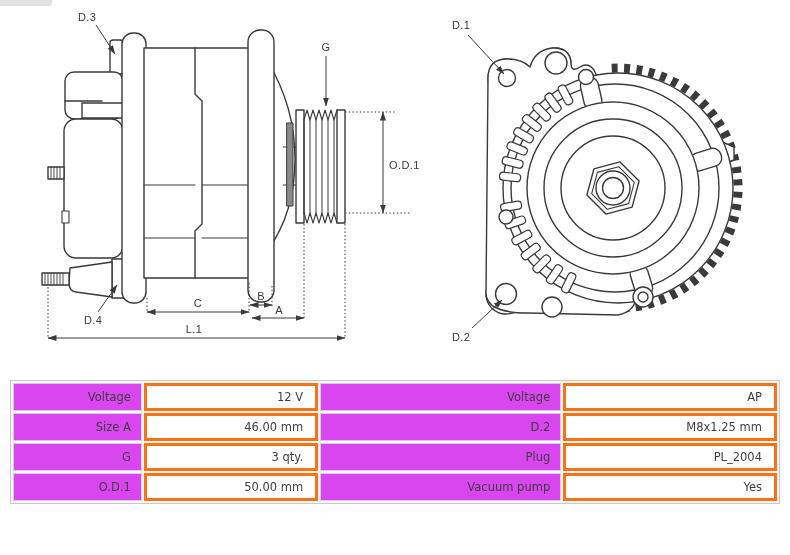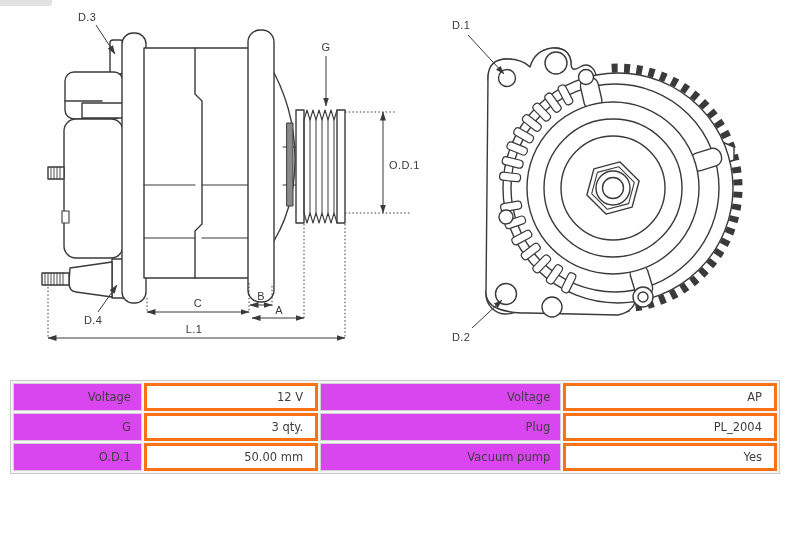--- a/index.html
+++ b/index.html
@@ -193,20 +193,26 @@
         <col style="width:28.2%">
     </colgroup>
     <tbody>
       <tr>
         <td class="lbl">Voltage</td>
         <td class="val">12 V</td>
         <td class="lbl">Voltage</td>
         <td class="val">AP</td>
       </tr>
       <tr>
+        <td class="lbl">Size A</td>
+        <td class="val">46.00 mm</td>
+        <td class="lbl">D.2</td>
+        <td class="val">M8x1.25 mm</td>
+      </tr>
+      <tr>
         <td class="lbl">G</td>
         <td class="val">3 qty.</td>
         <td class="lbl">Plug</td>
         <td class="val">PL_2004</td>
       </tr>
       <tr>
         <td class="lbl">O.D.1</td>
         <td class="val">50.00 mm</td>
         <td class="lbl">Vacuum pump</td>
         <td class="val">Yes</td>

